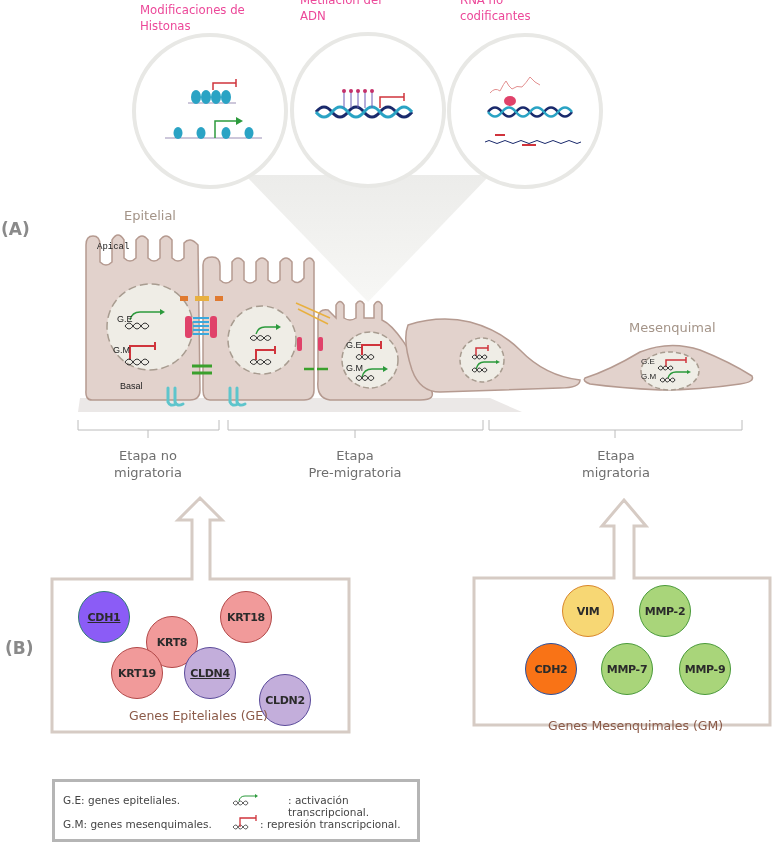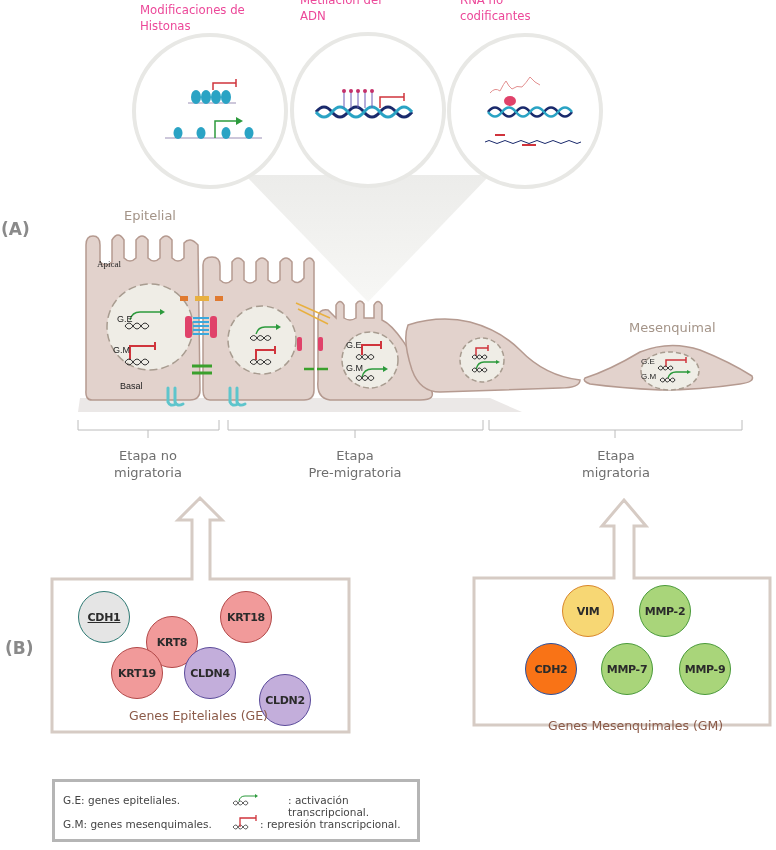--- a/index.html
+++ b/index.html
@@ -194,21 +194,21 @@
 
   <path d="M52 579 H192 V520 H178 L200 498 L222 520 H210 V579 H349 V732 H52 Z" fill="#fff" stroke="#d6cbc4" stroke-width="3"></path>
   <path d="M474 578 H614 V526 H602 L624 500 L646 526 H634 V578 H770 V725 H474 Z" fill="#fff" stroke="#d6cbc4" stroke-width="3"></path>
 </svg>
 
 <div class="panel-label" style="left:1px; top:219px;">(A)</div>
 <div class="panel-label" style="left:5px; top:638px;">(B)</div>
 
 <div class="celltype" style="left:124px; top:208px;">Epitelial</div>
 <div class="celltype" style="left:629px; top:320px;">Mesenquimal</div>
-<div class="abs" style="left:97px; top:259px; font-size:9px; color:#222; font-family:Liberation Serif, serif;">Apical</div>
+<div class="abs" style="left:97px; top:242px; font-size:9px; color:#222; font-family:Liberation Mono, monospace;">Apical</div>
 <div class="abs" style="left:102px; top:381px; font-size:9px; color:#222; font-family:'Liberation Sans',sans-serif;margin-left:18px;">Basal</div>
 
 <div class="abs" style="left:117px; top:314px; font-size:9px; color:#222;">G.E</div>
 <div class="abs" style="left:113px; top:345px; font-size:9px; color:#222;">G.M</div>
 <div class="abs" style="left:346px; top:340px; font-size:9px; color:#222;">G.E</div>
 <div class="abs" style="left:346px; top:363px; font-size:9px; color:#222;">G.M</div>
 <div class="abs" style="left:641px; top:357px; font-size:8px; color:#222;">G.E</div>
 <div class="abs" style="left:641px; top:372px; font-size:8px; color:#222;">G.M</div>
 
 <div class="stage-label" style="left:98px; top:447px; width:100px;">
@@ -217,25 +217,25 @@
 </div>
 <div class="stage-label" style="left:295px; top:447px; width:120px;">
   <div>Etapa</div>
   <div>Pre-migratoria</div>
 </div>
 <div class="stage-label" style="left:566px; top:447px; width:100px;">
   <div>Etapa</div>
   <div>migratoria</div>
 </div>
 
-<div class="gene" style="left: 78px; top: 591px; background: #e5e5e5; border-color: rgb(47, 122, 116); text-decoration: underline;">CDH1</div>
+<div class="gene" style="left: 78px; top: 591px; background: #8b5cf6; border-color: rgb(47, 122, 116); text-decoration: underline;">CDH1</div>
 <div class="gene" style="left: 146px; top: 616px; background: rgb(241, 154, 154); border-color: rgb(178, 72, 72);">KRT8</div>
 <div class="gene" style="left: 220px; top: 591px; background: rgb(241, 154, 154); border-color: rgb(178, 72, 72);">KRT18</div>
 <div class="gene" style="left: 111px; top: 647px; background: rgb(241, 154, 154); border-color: rgb(178, 72, 72);">KRT19</div>
-<div class="gene" style="left: 184px; top: 647px; background: rgb(195, 174, 219); border-color: rgb(90, 74, 154);">CLDN4</div>
+<div class="gene" style="left: 184px; top: 647px; background: rgb(195, 174, 219); border-color: rgb(90, 74, 154); text-decoration: underline;">CLDN4</div>
 <div class="gene" style="left: 259px; top: 674px; background: rgb(195, 174, 219); border-color: rgb(90, 74, 154);">CLDN2</div>
 <div class="box-caption" style="left:129px; top:708px;">Genes Epiteliales (GE)</div>
 
 <div class="gene" style="left: 562px; top: 585px; background: rgb(247, 215, 116); border-color: rgb(217, 134, 42);">VIM</div>
 <div class="gene" style="left: 639px; top: 585px; background: rgb(169, 213, 122); border-color: rgb(74, 154, 58);">MMP-2</div>
 <div class="gene" style="left: 525px; top: 643px; background: #f97316; border-color: rgb(44, 79, 154);">CDH2</div>
 <div class="gene" style="left: 601px; top: 643px; background: rgb(169, 213, 122); border-color: rgb(74, 154, 58);">MMP-7</div>
 <div class="gene" style="left: 679px; top: 643px; background: rgb(169, 213, 122); border-color: rgb(74, 154, 58);">MMP-9</div>
 <div class="box-caption" style="left:548px; top:718px;">Genes Mesenquimales (GM)</div>
 

